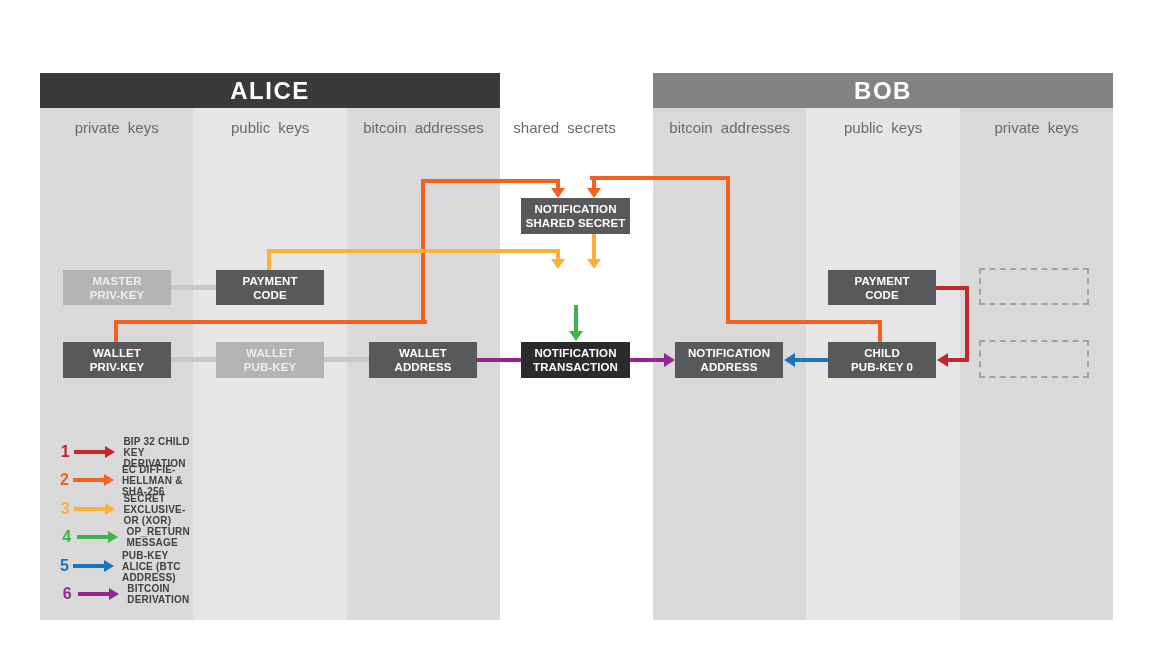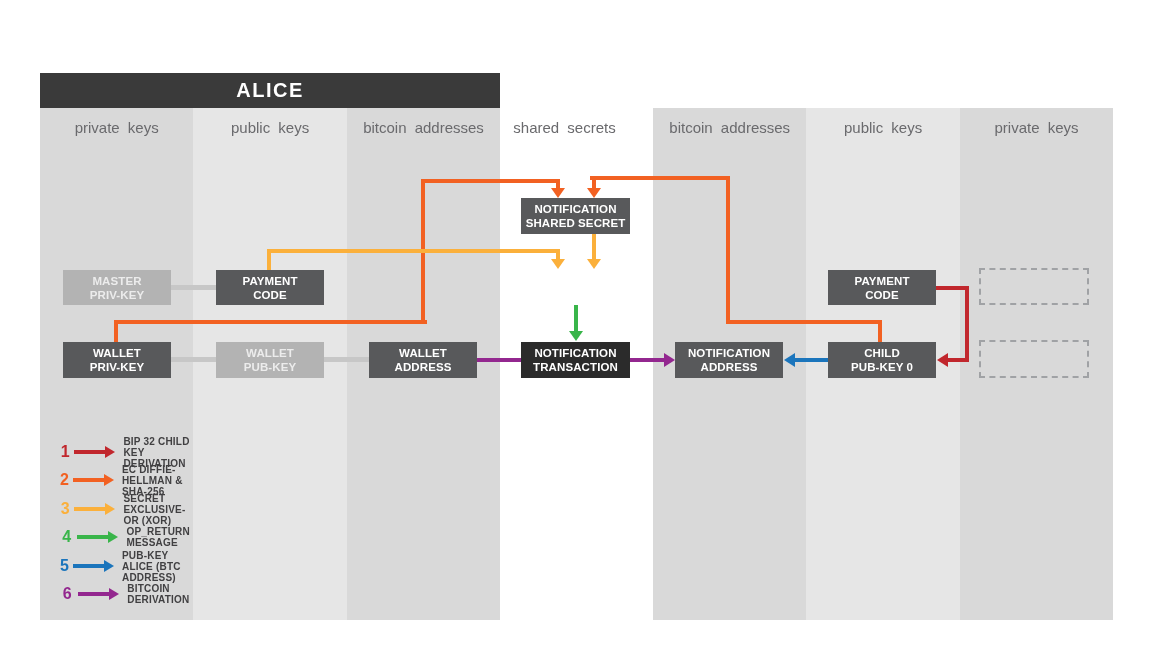--- a/index.html
+++ b/index.html
@@ -6,21 +6,21 @@
   .stage{
     position:relative;width:1152px;height:648px;background:#ffffff;overflow:hidden;
     font-family:"Liberation Sans", sans-serif;
   }
   .title{
     position:absolute;left:0;top:21px;width:1152px;text-align:center;
     font-size:23px;font-weight:bold;color:var(--text-dark);letter-spacing:.2px;
   }
   .hdr{
     position:absolute;top:73px;height:35px;width:460px;display:flex;align-items:center;justify-content:center;
-    color:#ffffff;font-size:20px;font-weight:bold;letter-spacing:1.5px;
+    color:#ffffff;font-size:24px;font-weight:bold;letter-spacing:1.5px;
   }
   .hdr.alice{left:40px;background:var(--alice-header-bg);}
   .hdr.bob{left:653px;background:var(--bob-header-bg);}
   .band{position:absolute;top:108px;height:512px;width:153.4px;}
   .band.dark{background:var(--band-dark);}
   .band.light{background:var(--band-light);}
   .collabel{
     position:absolute;top:119px;height:18px;width:153.4px;text-align:center;
     font-size:15px;color:var(--label-gray);word-spacing:4px;
   }
@@ -60,20 +60,21 @@
   .lg-head{display:inline-block;width:0;height:0;border-top:6px solid transparent;border-bottom:6px solid transparent;border-left:10px solid;}
   .lg-label{margin-left:8px;font-size:10px;font-weight:bold;color:var(--text-dark);letter-spacing:.2px;}
 </style>
 </head>
 <body>
 
 <div class="stage">
 
 
   <div class="hdr alice">ALICE</div>
+  <div class="hdr bob">BOB</div>
 
   <div class="band dark" style="left:40px"></div>
   <div class="band light" style="left:193.4px"></div>
   <div class="band dark" style="left:346.8px"></div>
   <div class="band dark" style="left:653px"></div>
   <div class="band light" style="left:806.4px"></div>
   <div class="band dark" style="left:959.8px"></div>
 
   <div class="collabel" style="left:40px">private keys</div>
   <div class="collabel" style="left:193.4px">public keys</div>

